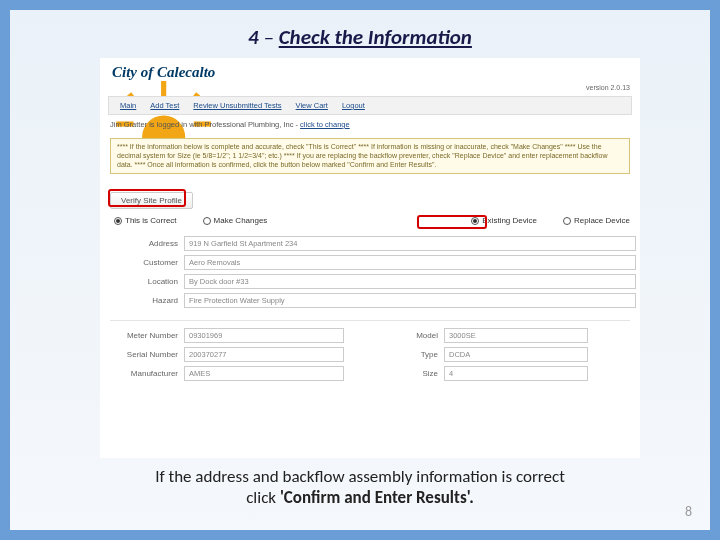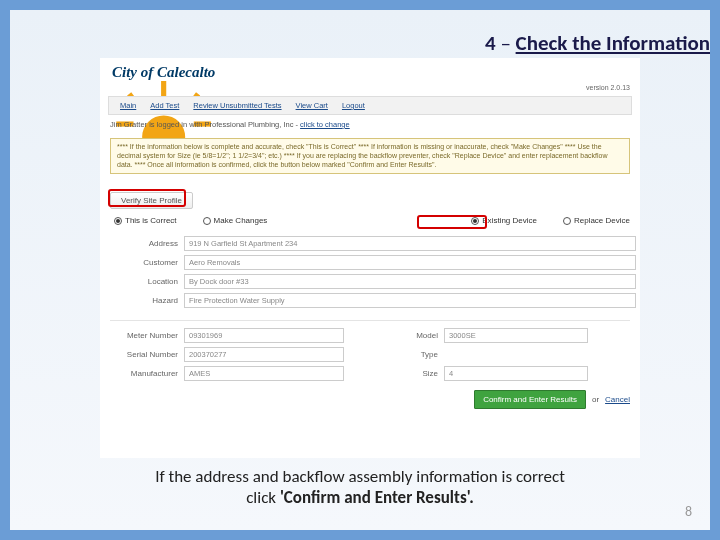--- a/index.html
+++ b/index.html
@@ -13,25 +13,26 @@
   }
   .slide {
     width: 700px;
     height: 520px;
     background: linear-gradient(180deg, #eaf1f8 0%, #f5f8fc 100%);
     position: absolute;
     left: 10px;
     top: 10px;
   }
   .slide-title {
-    text-align: right;
+    text-align: center;
     font-size: 21px;
     font-weight: 700;
     color: #1a1a4a;
-    padding-top: 20px;
+    padding-top: 14px;
+    font-style: italic;
   }
   .slide-title .dash { font-weight: 400; }
   .slide-title .t { text-decoration: underline; }
   .shot {
     position: absolute;
     left: 90px;
     top: 48px;
     width: 540px;
     height: 400px;
     background: #fff;
@@ -224,34 +225,30 @@
         <div class="row2">
           <div class="lbl2">Meter Number</div>
           <div class="val2">09301969</div>
           <div class="lbl3">Model</div>
           <div class="val3">3000SE</div>
         </div>
         <div class="row2">
           <div class="lbl2">Serial Number</div>
           <div class="val2">200370277</div>
           <div class="lbl3">Type</div>
+          <div class="val3">DCDA</div>
         </div>
         <div class="row2">
           <div class="lbl2">Manufacturer</div>
           <div class="val2">AMES</div>
           <div class="lbl3">Size</div>
           <div class="val3">4</div>
         </div>
       </div>
 
-      <div class="confirm">
-        <button>Confirm and Enter Results</button>
-        <span class="or">or</span>
-        <a>Cancel</a>
-      </div>
 
     </div>
   </div>
 
   <div class="caption">
     <span>If the address and backflow assembly information is correct</span><br>
     <span>click </span><b>'Confirm and Enter Results'.</b>
   </div>
 
   <div class="pagenum">8</div>

